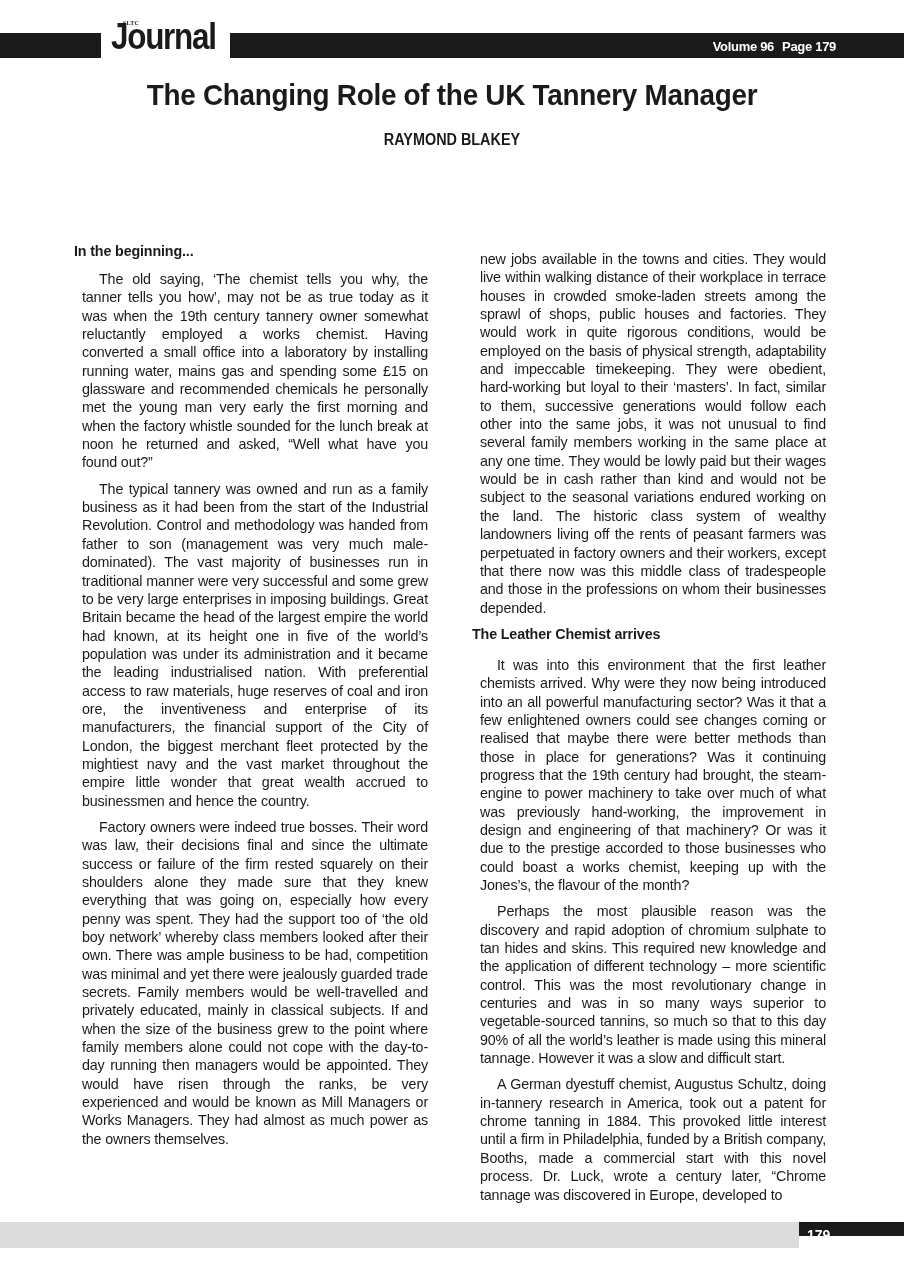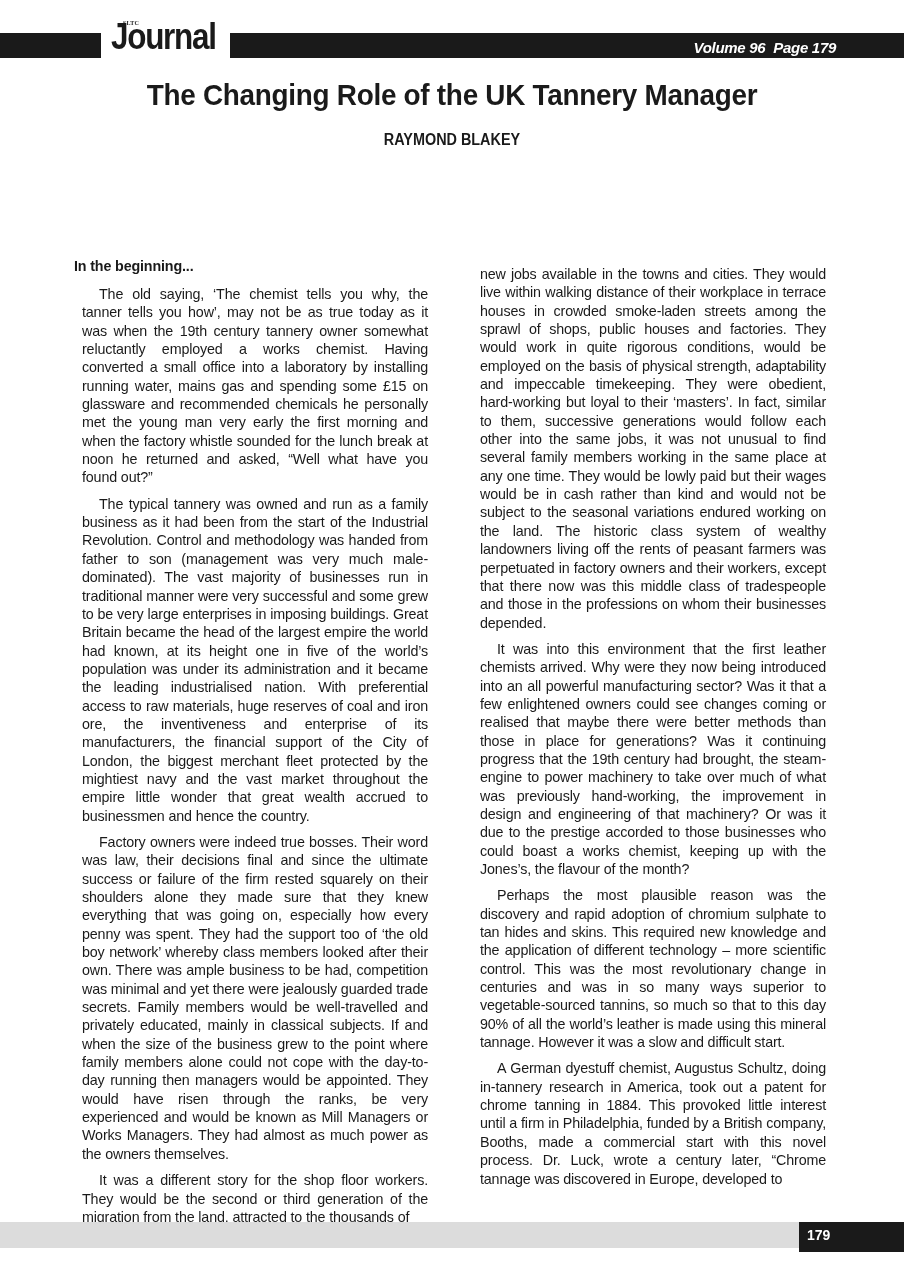--- a/index.html
+++ b/index.html
@@ -5,33 +5,33 @@
     html, body { margin: 0; padding: 0; }
     body {
       width: 904px; height: 1281px; background: #ffffff; position: relative; overflow: hidden;
       font-family: "Liberation Sans", sans-serif; color: #1a1a1a;
     }
     .hdr-bar-left { position: absolute; left: 0; top: 33px; width: 101px; height: 25px; background: #1a1a1a; }
     .hdr-bar-right { position: absolute; left: 230px; top: 33px; width: 674px; height: 25px; background: #1a1a1a; }
     .logo { position: absolute; left: 106px; top: 18px; width: 120px; height: 40px; }
     .logo .sltc { position: absolute; left: 17px; top: 2px; font-family: "Liberation Serif", serif; font-size: 6px; font-weight: bold; letter-spacing: 0.2px; color: #1a1a1a; }
     .logo .jname { position: absolute; left: 5px; top: -2px; font-family: "Liberation Sans Narrow", "Liberation Sans", sans-serif; font-size: 37px; font-weight: bold; letter-spacing: -1.5px; color: #1a1a1a; transform: scaleX(0.85); transform-origin: left top; }
-    .issue { position: absolute; right: 68px; top: 39px; font-size: 15px; font-style: italic; font-weight: bold; color: #ffffff; letter-spacing: -0.3px; text-align: right; }
+    .issue { position: absolute; right: 68px; top: 39px; font-size: 13px; font-weight: bold; color: #ffffff; letter-spacing: -0.3px; text-align: right; }
     .issue span + span { margin-left: 8px; }
     .title { position: absolute; left: 0; width: 904px; top: 78px; text-align: center; font-size: 30px; font-weight: bold; letter-spacing: -0.3px; color: #1a1a1a; transform: scaleX(0.93); }
     .author { position: absolute; left: 0; width: 904px; top: 131px; text-align: center; font-size: 16px; font-weight: bold; color: #1a1a1a; transform: scaleX(0.9); }
-    .col { position: absolute; top: 257px; width: 362px; font-size: 14.3px; line-height: 18.35px; text-align: justify; letter-spacing: -0.15px; }
+    .col { position: absolute; top: 242px; width: 362px; font-size: 14.3px; line-height: 18.35px; text-align: justify; letter-spacing: -0.15px; }
     .col-left { left: 74px; }
     .col-right { left: 472px; }
     .col p { margin: 8px; text-indent: 17px; }
     .col p.noindent { text-indent: 0; }
     .col h3 { margin: 0 0 10px 0; font-size: 14.3px; font-weight: bold; line-height: 18px; }
     .col h3.mid { margin-top: 8px; margin-bottom: 13px; }
     .footer-bar { position: absolute; left: 0; top: 1222px; width: 799px; height: 26px; background: #dcdcdc; }
-    .footer-num { position: absolute; left: 799px; top: 1222px; width: 105px; height: 30px; background: #1a1a1a; color: #ffffff; font-size: 14px; font-weight: bold; line-height: 26px; padding-left: 8px; box-sizing: border-box; }
+    .footer-num { position: absolute; left: 799px; top: 1222px; width: 105px; height: 14px; background: #1a1a1a; color: #ffffff; font-size: 14px; font-weight: bold; line-height: 26px; padding-left: 8px; box-sizing: border-box; }
   </style>
 </head>
 <body>
 
 <div class="hdr-bar-left"></div>
 <div class="logo">
   <span class="jname">Journal</span>
   <span class="sltc">SLTC</span>
 </div>
 <div class="hdr-bar-right"></div>
@@ -40,24 +40,24 @@
 </div>
 
 <h1 class="title" style="margin:0;">The Changing Role of the UK Tannery Manager</h1>
 <div class="author">RAYMOND BLAKEY</div>
 
 <div class="col col-left">
   <h3>In the beginning...</h3>
   <p>The old saying, ‘The chemist tells you why, the tanner tells you how’, may not be as true today as it was when the 19th century tannery owner somewhat reluctantly employed a works chemist. Having converted a small office into a laboratory by installing running water, mains gas and spending some £15 on glassware and recommended chemicals he personally met the young man very early the first morning and when the factory whistle sounded for the lunch break at noon he returned and asked, “Well what have you found out?”</p>
   <p>The typical tannery was owned and run as a family business as it had been from the start of the Industrial Revolution. Control and methodology was handed from father to son (management was very much male-dominated). The vast majority of businesses run in traditional manner were very successful and some grew to be very large enterprises in imposing buildings. Great Britain became the head of the largest empire the world had known, at its height one in five of the world’s population was under its administration and it became the leading industrialised nation. With preferential access to raw materials, huge reserves of coal and iron ore, the inventiveness and enterprise of its manufacturers, the financial support of the City of London, the biggest merchant fleet protected by the mightiest navy and the vast market throughout the empire little wonder that great wealth accrued to businessmen and hence the country.</p>
   <p>Factory owners were indeed true bosses. Their word was law, their decisions final and since the ultimate success or failure of the firm rested squarely on their shoulders alone they made sure that they knew everything that was going on, especially how every penny was spent. They had the support too of ‘the old boy network’ whereby class members looked after their own. There was ample business to be had, competition was minimal and yet there were jealously guarded trade secrets. Family members would be well-travelled and privately educated, mainly in classical subjects. If and when the size of the business grew to the point where family members alone could not cope with the day-to-day running then managers would be appointed. They would have risen through the ranks, be very experienced and would be known as Mill Managers or Works Managers. They had almost as much power as the owners themselves.</p>
-  <p>It was a different story for the shop floor workers. They would be the second or third generation of the migration from the land, attracted to the thousands of</p>
 </div>
 
 <div class="col col-right">
   <p class="noindent">new jobs available in the towns and cities. They would live within walking distance of their workplace in terrace houses in crowded smoke-laden streets among the sprawl of shops, public houses and factories. They would work in quite rigorous conditions, would be employed on the basis of physical strength, adaptability and impeccable timekeeping. They were obedient, hard-working but loyal to their ‘masters’. In fact, similar to them, successive generations would follow each other into the same jobs, it was not unusual to find several family members working in the same place at any one time. They would be lowly paid but their wages would be in cash rather than kind and would not be subject to the seasonal variations endured working on the land. The historic class system of wealthy landowners living off the rents of peasant farmers was perpetuated in factory owners and their workers, except that there now was this middle class of tradespeople and those in the professions on whom their businesses depended.</p>
+  <h3 class="mid">The Leather Chemist arrives</h3>
   <p>It was into this environment that the first leather chemists arrived. Why were they now being introduced into an all powerful manufacturing sector? Was it that a few enlightened owners could see changes coming or realised that maybe there were better methods than those in place for generations? Was it continuing progress that the 19th century had brought, the steam-engine to power machinery to take over much of what was previously hand-working, the improvement in design and engineering of that machinery? Or was it due to the prestige accorded to those businesses who could boast a works chemist, keeping up with the Jones’s, the flavour of the month?</p>
   <p>Perhaps the most plausible reason was the discovery and rapid adoption of chromium sulphate to tan hides and skins. This required new knowledge and the application of different technology – more scientific control. This was the most revolutionary change in centuries and was in so many ways superior to vegetable-sourced tannins, so much so that to this day 90% of all the world’s leather is made using this mineral tannage. However it was a slow and difficult start.</p>
   <p>A German dyestuff chemist, Augustus Schultz, doing in-tannery research in America, took out a patent for chrome tanning in 1884. This provoked little interest until a firm in Philadelphia, funded by a British company, Booths, made a commercial start with this novel process. Dr. Luck, wrote a century later, “Chrome tannage was discovered in Europe, developed to</p>
 </div>
 
 <div class="footer-bar"></div>
 <div class="footer-num">179</div>
 
 </body></html>

